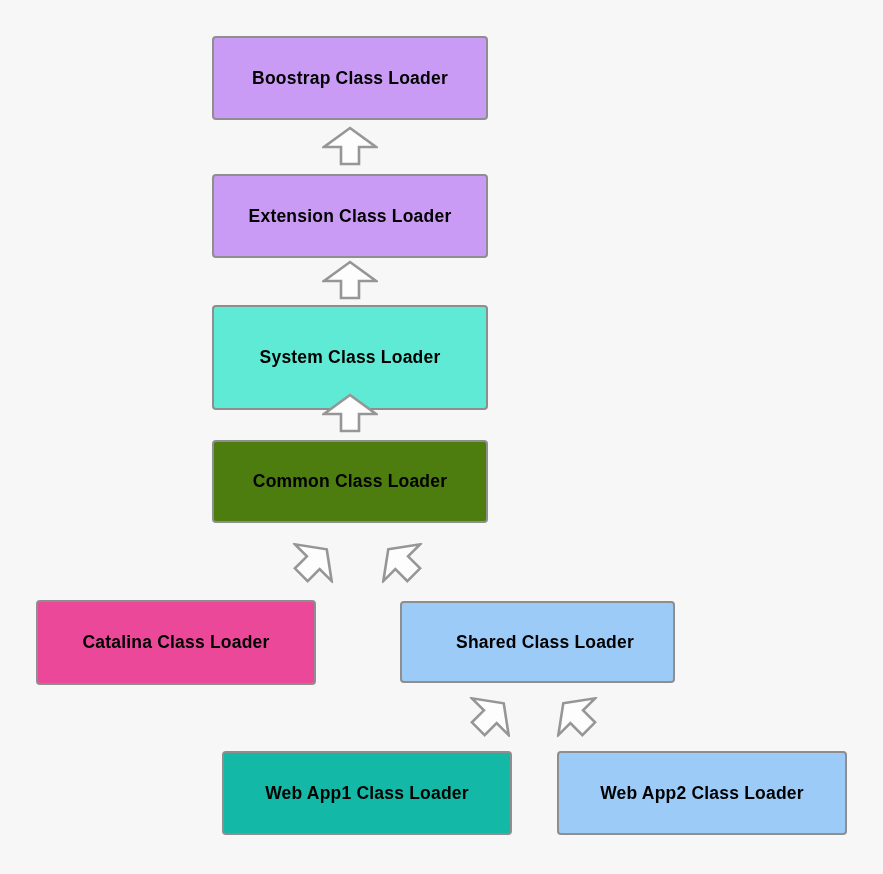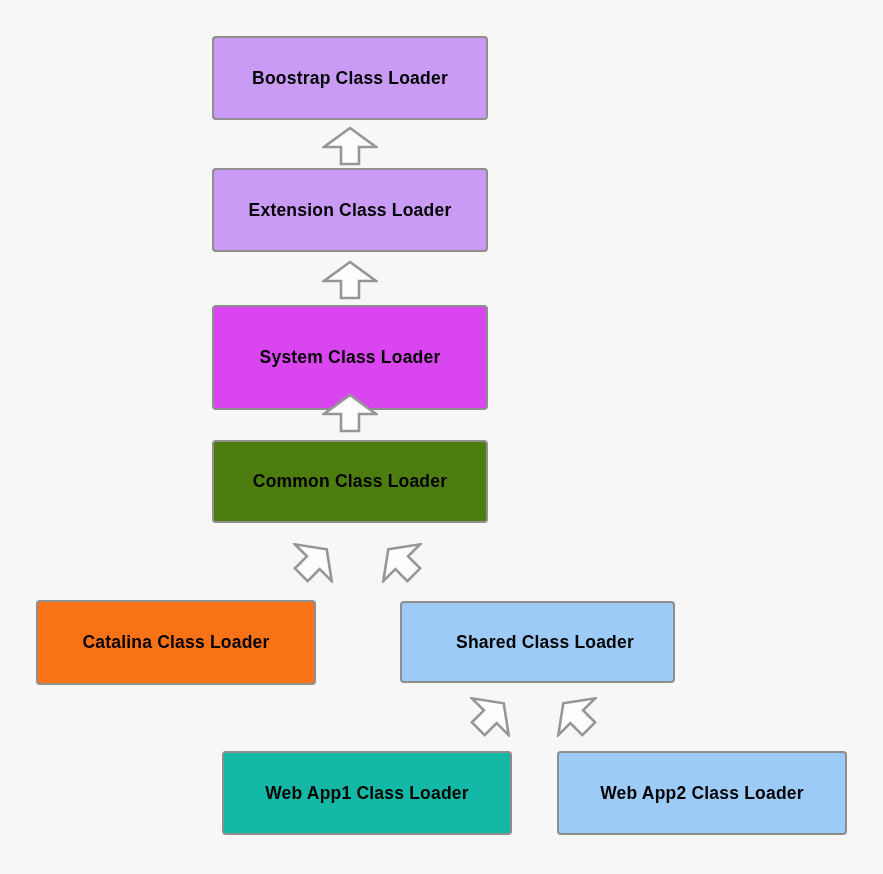--- a/index.html
+++ b/index.html
@@ -39,30 +39,30 @@
     display: block;
   }
 </style>
 </head>
 <body>
 
 <div id="canvas" style="background: rgb(247, 247, 247);">
     <div class="node" style="left: 212px; top: 36px; width: 276px; height: 84px; background: rgb(201, 155, 244); border: 2.5px solid rgb(142, 142, 142); color: rgb(0, 0, 0);">
       <span>Boostrap Class Loader</span>
     </div>
-    <div class="node" style="left: 212px; top: 168px; width: 276px; height: 84px; background: rgb(201, 155, 244); border: 2.5px solid rgb(142, 142, 142); color: rgb(0, 0, 0);">
+    <div class="node" style="left: 212px; top: 174px; width: 276px; height: 84px; background: rgb(201, 155, 244); border: 2.5px solid rgb(142, 142, 142); color: rgb(0, 0, 0);">
       <span>Extension Class Loader</span>
     </div>
-    <div class="node" style="left: 212px; top: 305px; width: 276px; height: 105px; background: #d946ef; border: 2.5px solid rgb(142, 142, 142); color: rgb(0, 0, 0);">
+    <div class="node" style="left: 212px; top: 305px; width: 276px; height: 105px; background: #5eead4; border: 2.5px solid rgb(142, 142, 142); color: rgb(0, 0, 0);">
       <span>System Class Loader</span>
     </div>
     <div class="node" style="left: 212px; top: 440px; width: 276px; height: 83px; background: #4d7c0f; border: 2.5px solid rgb(142, 142, 142); color: rgb(0, 0, 0);">
       <span>Common Class Loader</span>
     </div>
-    <div class="node" style="left: 36px; top: 600px; width: 280px; height: 85px; background: #f97316; border: 2.5px solid rgb(142, 142, 142); color: rgb(0, 0, 0);">
+    <div class="node" style="left: 36px; top: 600px; width: 280px; height: 85px; background: #ec4899; border: 2.5px solid rgb(142, 142, 142); color: rgb(0, 0, 0);">
       <span>Catalina Class Loader</span>
     </div>
     <div class="node" style="left: 400px; top: 601px; width: 275px; height: 82px; background: rgb(156, 203, 247); border: 2.5px solid rgb(142, 142, 142); color: rgb(0, 0, 0); padding-left: 15px;">
       <span>Shared Class Loader</span>
     </div>
     <div class="node" style="left: 222px; top: 751px; width: 290px; height: 84px; background: #14b8a6; border: 2.5px solid rgb(142, 142, 142); color: rgb(0, 0, 0);">
       <span>Web App1 Class Loader</span>
     </div>
     <div class="node" style="left: 557px; top: 751px; width: 290px; height: 84px; background: rgb(156, 203, 247); border: 2.5px solid rgb(142, 142, 142); color: rgb(0, 0, 0);">
       <span>Web App2 Class Loader</span>

